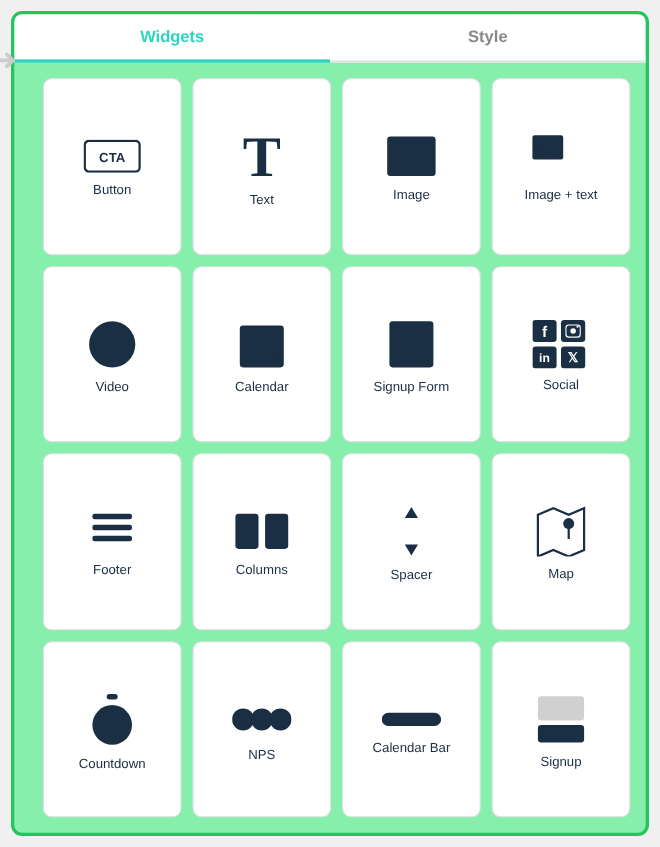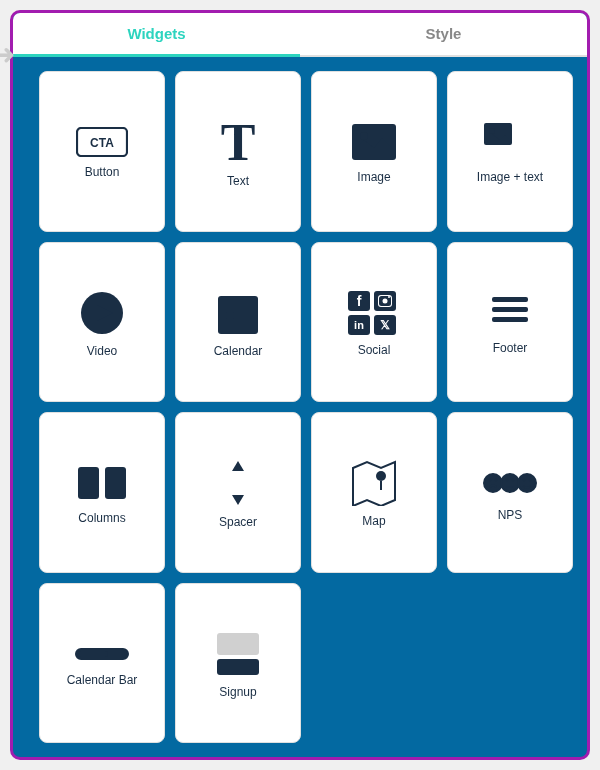--- a/index.html
+++ b/index.html
@@ -21,23 +21,23 @@
       position: absolute;
       left: -18px;
       top: 28px;
       font-size: 28px;
       color: #ccc;
       z-index: 10;
     }
     .panel {
       width: 100%;
       height: 100%;
-      border: 3px solid #a21caf;
+      border: 3px solid #22c55e;
       border-radius: 10px;
-      background: #0369a1;
+      background: #86efac;
       overflow: hidden;
       display: flex;
       flex-direction: column;
     }
     .tabs {
       display: flex;
       border-bottom: 2px solid #e0e0e0;
       background: white;
     }
     .tab {
@@ -171,20 +171,35 @@
             <line x1="22" y1="25" x2="35" y2="25"></line>
             <line x1="10" y1="36" x2="35" y2="36"></line>
 
             <line x1="28" y1="30" x2="36" y2="38" stroke-width="1.5"></line>
             <polygon points="28,30 34,36 36,38 38,36 32,30" fill="#1a2e44" stroke="none"></polygon>
           </svg>
         </div>
         <span class="widget-label">Calendar</span>
       </div>
 
+      <div class="widget-item">
+        <div class="widget-icon">
+          <svg width="44" height="46" viewBox="0 0 44 46" fill="none" stroke="#1a2e44" stroke-width="2">
+            <rect x="2" y="2" width="40" height="42" rx="3"></rect>
+            <line x1="8" y1="12" x2="36" y2="12"></line>
+            <line x1="8" y1="20" x2="36" y2="20"></line>
+            <line x1="8" y1="28" x2="36" y2="28"></line>
+            <line x1="8" y1="36" x2="24" y2="36"></line>
+
+            <polygon points="30,38 36,32 40,36 34,42" fill="#1a2e44" stroke="none"></polygon>
+            <line x1="36" y1="32" x2="40" y2="36" stroke-width="1.5"></line>
+          </svg>
+        </div>
+        <span class="widget-label">Signup Form</span>
+      </div>
 
       <div class="widget-item">
         <div class="widget-icon">
           <svg width="52" height="44" viewBox="0 0 52 44" fill="#1a2e44">
 
             <rect x="0" y="0" width="22" height="20" rx="3"></rect>
             <text x="11" y="15" text-anchor="middle" font-size="14" font-weight="900" fill="white" font-family="Arial">f</text>
 
             <rect x="26" y="0" width="22" height="20" rx="3"></rect>
             <rect x="30" y="4" width="14" height="12" rx="3" fill="white" stroke="none"></rect>
@@ -243,20 +258,35 @@
             <line x1="30" y1="8" x2="30" y2="46"></line>
 
             <circle cx="30" cy="16" r="5" fill="#1a2e44" stroke="none"></circle>
             <line x1="30" y1="21" x2="30" y2="30" stroke="#1a2e44" stroke-width="2"></line>
           </svg>
         </div>
         <span class="widget-label">Map</span>
       </div>
 
 
+      <div class="widget-item">
+        <div class="widget-icon">
+          <svg width="46" height="50" viewBox="0 0 46 50" fill="none" stroke="#1a2e44" stroke-width="2.2">
+            <circle cx="23" cy="30" r="18"></circle>
+            <line x1="23" y1="30" x2="23" y2="16"></line>
+            <line x1="23" y1="30" x2="31" y2="26"></line>
+
+            <rect x="18" y="2" width="10" height="5" rx="2.5" fill="#1a2e44" stroke="none"></rect>
+
+            <line x1="5" y1="18" x2="11" y2="24" stroke-width="2.5"></line>
+            <line x1="41" y1="18" x2="35" y2="24" stroke-width="2.5"></line>
+          </svg>
+        </div>
+        <span class="widget-label">Countdown</span>
+      </div>
 
       <div class="widget-item">
         <div class="widget-icon">
           <svg width="54" height="34" viewBox="0 0 54 34" fill="none">
 
             <circle cx="10" cy="17" r="9" stroke="#1a2e44" stroke-width="2"></circle>
             <circle cx="7" cy="14" r="1.2" fill="#1a2e44"></circle>
             <circle cx="13" cy="14" r="1.2" fill="#1a2e44"></circle>
             <path d="M6.5 21 Q10 18 13.5 21" stroke="#1a2e44" stroke-width="1.8" fill="none"></path>
 

